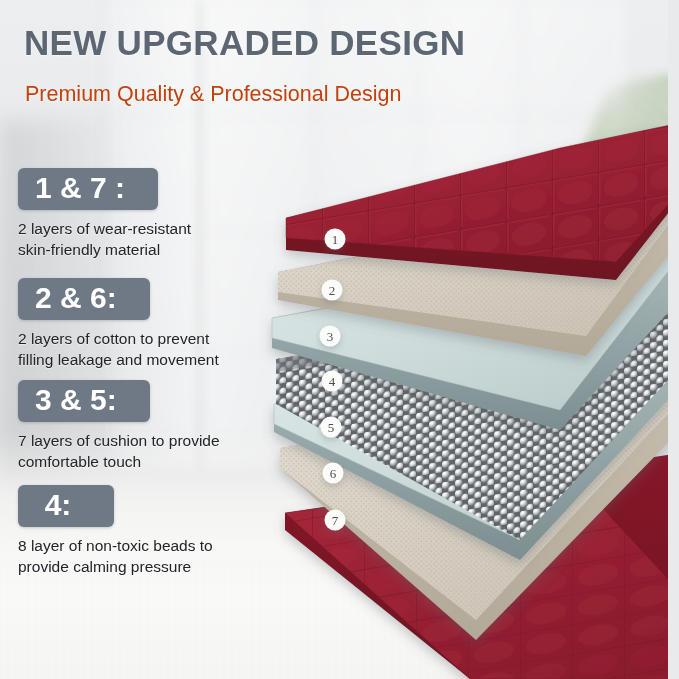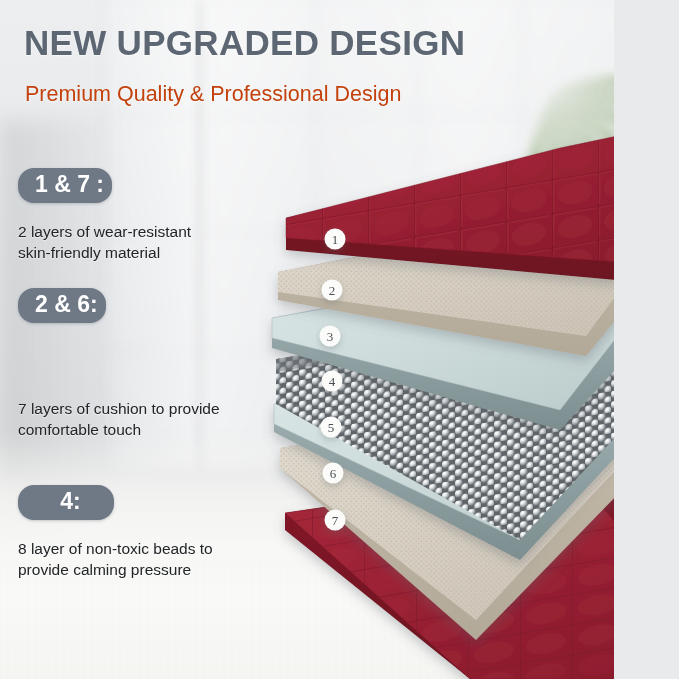--- a/index.html
+++ b/index.html
@@ -2,21 +2,21 @@
 <html><head>
 <meta charset="utf-8">
 <style>
   * { margin:0; padding:0; box-sizing:border-box; }
   html,body { width:679px; height:679px; overflow:hidden; }
   body {
     font-family:"Liberation Sans", sans-serif;
     background:#e9eaec;
     position:relative;
   }
-  #stage { position:absolute; inset:0; width:614px; height:679px; overflow:hidden; }
+  #stage { position:absolute; inset:0; width:668px; height:679px; overflow:hidden; }
 
   
   .bg { position:absolute; inset:0; }
   .bg-base {
     position:absolute; inset:0;
     background:
       linear-gradient(180deg,#eceef0 0%,#e7e9eb 30%,#e2e4e6 55%,#dfe1e3 70%,#fafafa 86%,#f6f6f4 100%);
   }
   
   .headboard {
@@ -76,29 +76,29 @@
     color:#c2410c; line-height:1;
     text-shadow:0 1px 2px rgba(255,255,255,.7);
   }
 
   
   .label-block { position:absolute; left:18px; }
   .badge {
     display:inline-block;
     background:#6f7885;
     color:#ffffff;
-    font-size:23px; font-weight:700;
-    padding:5px 8px 7px 17px;
-    border-radius:16px;
+    font-size:30px; font-weight:700;
+    padding:5px 33px 7px 17px;
+    border-radius:6px;
     line-height:1;
     box-shadow:0 1px 3px rgba(80,88,98,.3);
   }
   .badge.center { text-align:center; min-width:96px; }
   .desc {
-    margin-top:19px;
+    margin-top:9px;
     font-size:15.5px; font-weight:400;
     color:#222528; line-height:1.34;
     text-shadow:0 1px 1px rgba(255,255,255,.6);
     white-space:pre-line;
   }
 
   
   #diagram { position:absolute; left:0; top:0; width:679px; height:679px; pointer-events:none; }
 </style>
 </head>
@@ -127,25 +127,28 @@
 
   <div class="headline">NEW UPGRADED DESIGN</div>
   <div class="subhead">Premium Quality &amp; Professional Design</div>
 
   <div class="label-block" style="top:168px">
     <div class="badge">1 &amp; 7 :</div>
     <div class="desc">2 layers of wear-resistant
 skin-friendly material</div>
   </div>
 
-  <div class="label-block" style="top:288px">
+  <div class="label-block" style="top:278px">
     <div class="badge">2 &amp; 6:</div>
+    <div class="desc">2 layers of cotton to prevent
+filling leakage and movement</div>
   </div>
 
   <div class="label-block" style="top:380px">
+    <div class="badge">3 &amp; 5:</div>
     <div class="desc">7 layers of cushion to provide
 comfortable touch</div>
   </div>
 
   <div class="label-block" style="top:485px">
     <div class="badge center">4:</div>
     <div class="desc">8 layer of non-toxic beads to
 provide calming pressure</div>
   </div>
 

